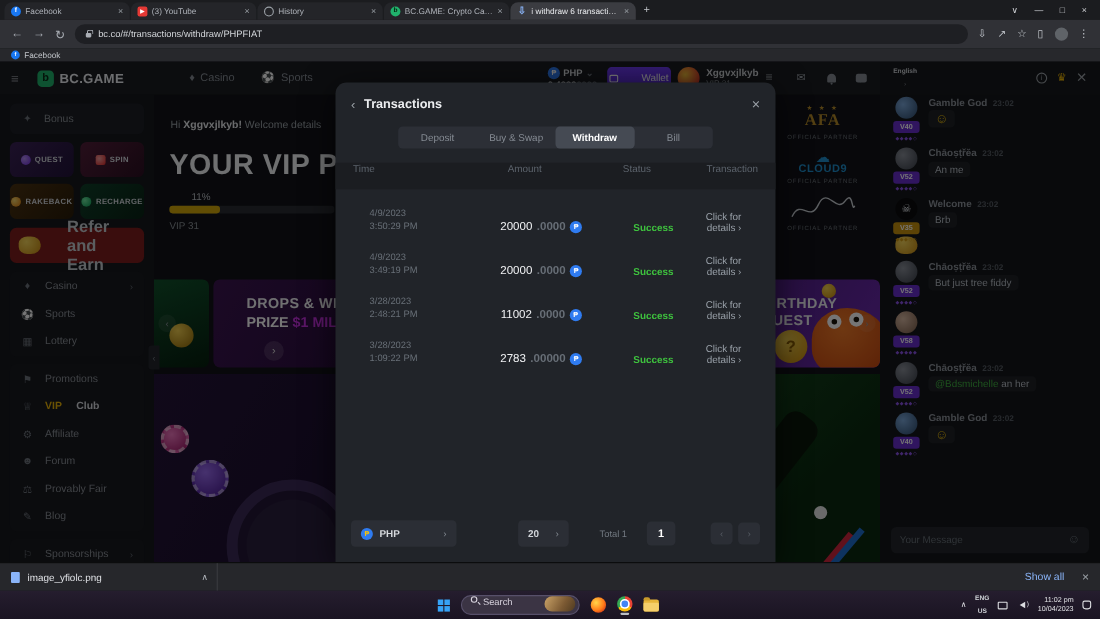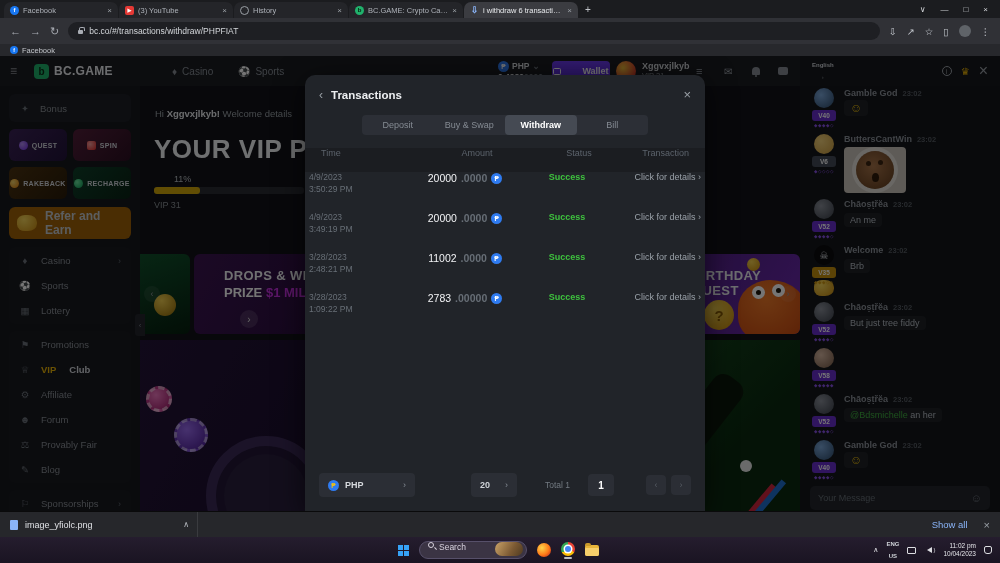--- a/index.html
+++ b/index.html
@@ -42,21 +42,21 @@
 .logo{left:34px;gap:5px}
 .logo-b{width:15px;height:15px;border-radius:4px;background:#20b26c;color:#0a2a16;font-weight:bold;font-size:10px;display:flex;align-items:center;justify-content:center}
 .logo-t{font-size:12px;font-weight:bold;color:#eceef1;letter-spacing:.3px}
 .hnav{font-size:10px;color:#878d95;gap:5px}
 .hicon{font-size:10px;color:#878d95}
 .cur{left:498px;flex-direction:column;align-items:flex-start;gap:0;justify-content:center}
 .cur .r1{display:flex;align-items:center;gap:3px;font-size:8.5px;font-weight:bold;color:#d6d9dd}
 .cur .r2{font-size:8.5px;font-weight:bold;color:#e8eaed}
 .cur .r2 i{font-style:normal;color:#6c737b}
 .coin{width:11px;height:11px;border-radius:50%;background:#2f7bf0;color:#fff;font-size:6.5px;font-weight:bold;display:inline-flex;align-items:center;justify-content:center;flex:none}
-.wallet{left:552px;width:58px;height:20px;top:5px;background:linear-gradient(180deg,#6d3bf0,#5a2bd8);border-radius:4px;justify-content:center;gap:21px;color:#fff;font-size:9px;font-weight:bold}
+.wallet{left:552px;width:58px;height:20px;top:5px;background:linear-gradient(180deg,#6d3bf0,#5a2bd8);border-radius:4px;justify-content:center;gap:21px;color:#fff;font-size:9px;font-weight:normal}
 .wicon{width:8px;height:7px;border:1.2px solid #fff;border-radius:1.5px}
 .user{left:616px;gap:6px}
 .uav{width:20px;height:20px;border-radius:50%;background:radial-gradient(circle at 35% 35%,#f3c13a,#d8442b 70%)}
 .uinfo{display:flex;flex-direction:column;line-height:1.1}
 .uname{font-size:9px;font-weight:bold;color:#d6d9dd}
 .uvip{font-size:7.5px;color:#8a9097}
 .bell{width:8px;height:8px;background:#878d95;border-radius:4px 4px 1px 1px;position:relative}
 .bell:after{content:"";position:absolute;left:3px;bottom:-2px;width:2px;height:2px;border-radius:50%;background:#878d95}
 .bubble{width:10px;height:8px;background:#878d95;border-radius:2px;position:relative}
 .bubble:after{content:"";position:absolute;left:2px;bottom:-2px;border:2px solid transparent;border-top-color:#878d95}
@@ -74,21 +74,21 @@
 .tile{height:32px;border-radius:6px;display:flex;align-items:center;justify-content:center;gap:4px;font-size:7px;font-weight:bold;color:#d6dae0;letter-spacing:.3px}
 .tile.quest{background:linear-gradient(135deg,#3c2358,#22133a)}
 .tile.spin{background:linear-gradient(135deg,#531f3a,#2c1022)}
 .tile.rake{background:linear-gradient(135deg,#4c3312,#2a1c08)}
 .tile.rech{background:linear-gradient(135deg,#10402a,#092315)}
 .tdot{width:9px;height:9px;border-radius:50%;flex:none}
 .tdot.q{background:radial-gradient(circle at 35% 35%,#b18cf0,#6d28d9)}
 .tdot.s{background:radial-gradient(circle at 35% 35%,#f59e9e,#dc2626);border-radius:2px}
 .tdot.r{background:radial-gradient(circle at 35% 35%,#f5d56a,#d97706)}
 .tdot.g{background:radial-gradient(circle at 35% 35%,#6ee7a0,#059650)}
-.refer{height:32px;background:#a16207;border-radius:6px;display:flex;align-items:center;gap:8px;padding:0 8px;margin-bottom:8px;color:#c7ccd2;font-weight:bold;font-size:12px}
+.refer{height:32px;background:#7f1d1d;border-radius:6px;display:flex;align-items:center;gap:24px;padding:0 8px;margin-bottom:8px;color:#c7ccd2;font-weight:bold;font-size:15px}
 .gold{width:20px;height:16px;border-radius:40% 45% 45% 40%;background:radial-gradient(circle at 35% 30%,#f7d65a,#c78a10);flex:none}
 .sgroup{background:#191b20;border-radius:6px;padding:1px 0;margin-bottom:7px}
 .side-item{height:25px;display:flex;align-items:center;gap:10px;padding:0 10px}
 .sicon{width:12px;display:inline-flex;justify-content:center;font-size:9.5px;color:#6e747c;flex:none}
 .side-item .chev{margin-left:auto;color:#5e646c;font-size:9px}
 .vip-y{color:#e8b207;font-weight:bold}
 .vip-w{color:#d7dadf;font-weight:bold;margin-left:3px}
 .collapse{position:absolute;left:135px;top:258px;width:10px;height:22px;background:#23262c;border-radius:3px 0 0 3px;color:#787e86;font-size:8px;display:flex;align-items:center;justify-content:center;z-index:2}
 
 
@@ -165,21 +165,21 @@
 .m-title{font-size:11.5px;font-weight:bold;color:#eceef0}
 .m-close{margin-left:auto;color:#9aa0a6;font-size:13px}
 .m-tabs{margin:13px auto 0 auto;width:286px;height:20px;background:#2c2f36;border-radius:4px;display:flex}
 .m-tab{flex:1;display:flex;align-items:center;justify-content:center;font-size:9px;color:#858b93}
 .m-tab.active{background:#454a53;color:#fff;font-weight:bold;border-radius:4px}
 .m-thead{margin-top:13px;height:24px;background:#1b1d21;display:flex;align-items:flex-start;padding:0 16px;font-size:9px;color:#5c636c}
 .c-time{width:92px}
 .c-amt{width:128px;text-align:center}
 .c-st{width:76px;text-align:center}
 .c-tx{flex:1;text-align:right}
-.m-row{display:flex;align-items:flex-start;padding:0 4px;height:40px}
+.m-row{display:flex;align-items:flex-end;padding:0 31px;height:40px}
 .d1,.d2{font-size:8.5px;color:#686f77;line-height:1.4}
 .amt{display:flex;align-items:center;justify-content:center;gap:4px}
 .amt .i{font-size:10.5px;font-weight:400;color:#f2f3f5}
 .amt .d{font-size:10.5px;font-weight:800;color:#676e76}
 .succ{font-size:9px;font-weight:bold;color:#3ec13e}
 .det{font-size:9px;color:#99a0a8}
 .m-foot{position:absolute;left:14px;right:14px;bottom:14px;display:flex;align-items:center}
 .f-pill{height:24px;background:#2b2e35;border-radius:4px;display:flex;align-items:center;gap:6px;padding:0 9px;color:#d6d9dd;font-size:9px;font-weight:bold}
 .f-cur{width:96px}
 .f-cur .coin{background:#2f7bf0;color:#f4c20d}
@@ -471,52 +471,48 @@
           <span class="chip2"></span>
           <span class="roulette"></span>
           <div class="greenfield">
             <span class="player"></span>
             <span class="ballw"></span>
             <span class="stripe" style="left:196px;top:140px;background:#d3273e"></span>
             <span class="stripe" style="left:206px;top:136px;background:#1f6fd0"></span>
           </div>
         </div>
 
+        <div class="partners">
+          <div class="p-stars">★ ★ ★</div>
+          <div class="p-afa">AFA</div>
+          <div class="p-cap">OFFICIAL PARTNER</div>
+          <div class="p-cloud">☁</div>
+          <div class="p-c9">CLOUD9</div>
+          <div class="p-cap">OFFICIAL PARTNER</div>
+          <svg width="62" height="24" viewBox="0 0 62 24" style="display:block;margin:0 auto">
+            <path d="M3 19 C11 2, 19 25, 27 8 S 43 16, 51 5 S 57 16, 60 9" fill="none" stroke="#c9ced4" stroke-width="1.3"></path>
+          </svg>
+          <div class="p-cap">OFFICIAL PARTNER</div>
+        </div>
       </div>
 
       <div class="chat">
 
         <div class="msg">
           <div class="lcol">
             <span class="mav av1"></span>
             <span class="badge" style="background: rgb(106, 47, 208);">V40</span>
             <span class="stars">◆◆◆◆◇</span>
           </div>
           <div class="rcol">
             <div class="mhead"><span>Gamble God</span><span class="mtime">23:02</span></div>
             <span class="emoji">☺</span>
           </div>
         </div>
 
-        <div class="msg">
-          <div class="lcol">
-            <span class="mav av2"></span>
-            <span class="badge" style="background: rgb(68, 74, 87);">V6</span>
-            <span class="stars">◆◇◇◇◇</span>
-          </div>
-          <div class="rcol">
-            <div class="mhead"><span>ButtersCantWin</span><span class="mtime">23:02</span></div>
-            <div class="chat-img">
-              <span class="mug"></span>
-              <span class="e1" style="left:22px;top:14px"></span>
-              <span class="e2" style="left:34px;top:13px"></span>
-              <span class="mo"></span>
-            </div>
-          </div>
-        </div>
 
         <div class="msg">
           <div class="lcol">
             <span class="mav av3"></span>
             <span class="badge" style="background: rgb(106, 47, 208);">V52</span>
             <span class="stars">◆◆◆◆◇</span>
           </div>
           <div class="rcol">
             <div class="mhead"><span>Chāoṣṭřĕa</span><span class="mtime">23:02</span></div>
             <span class="mtext">An me</span>

